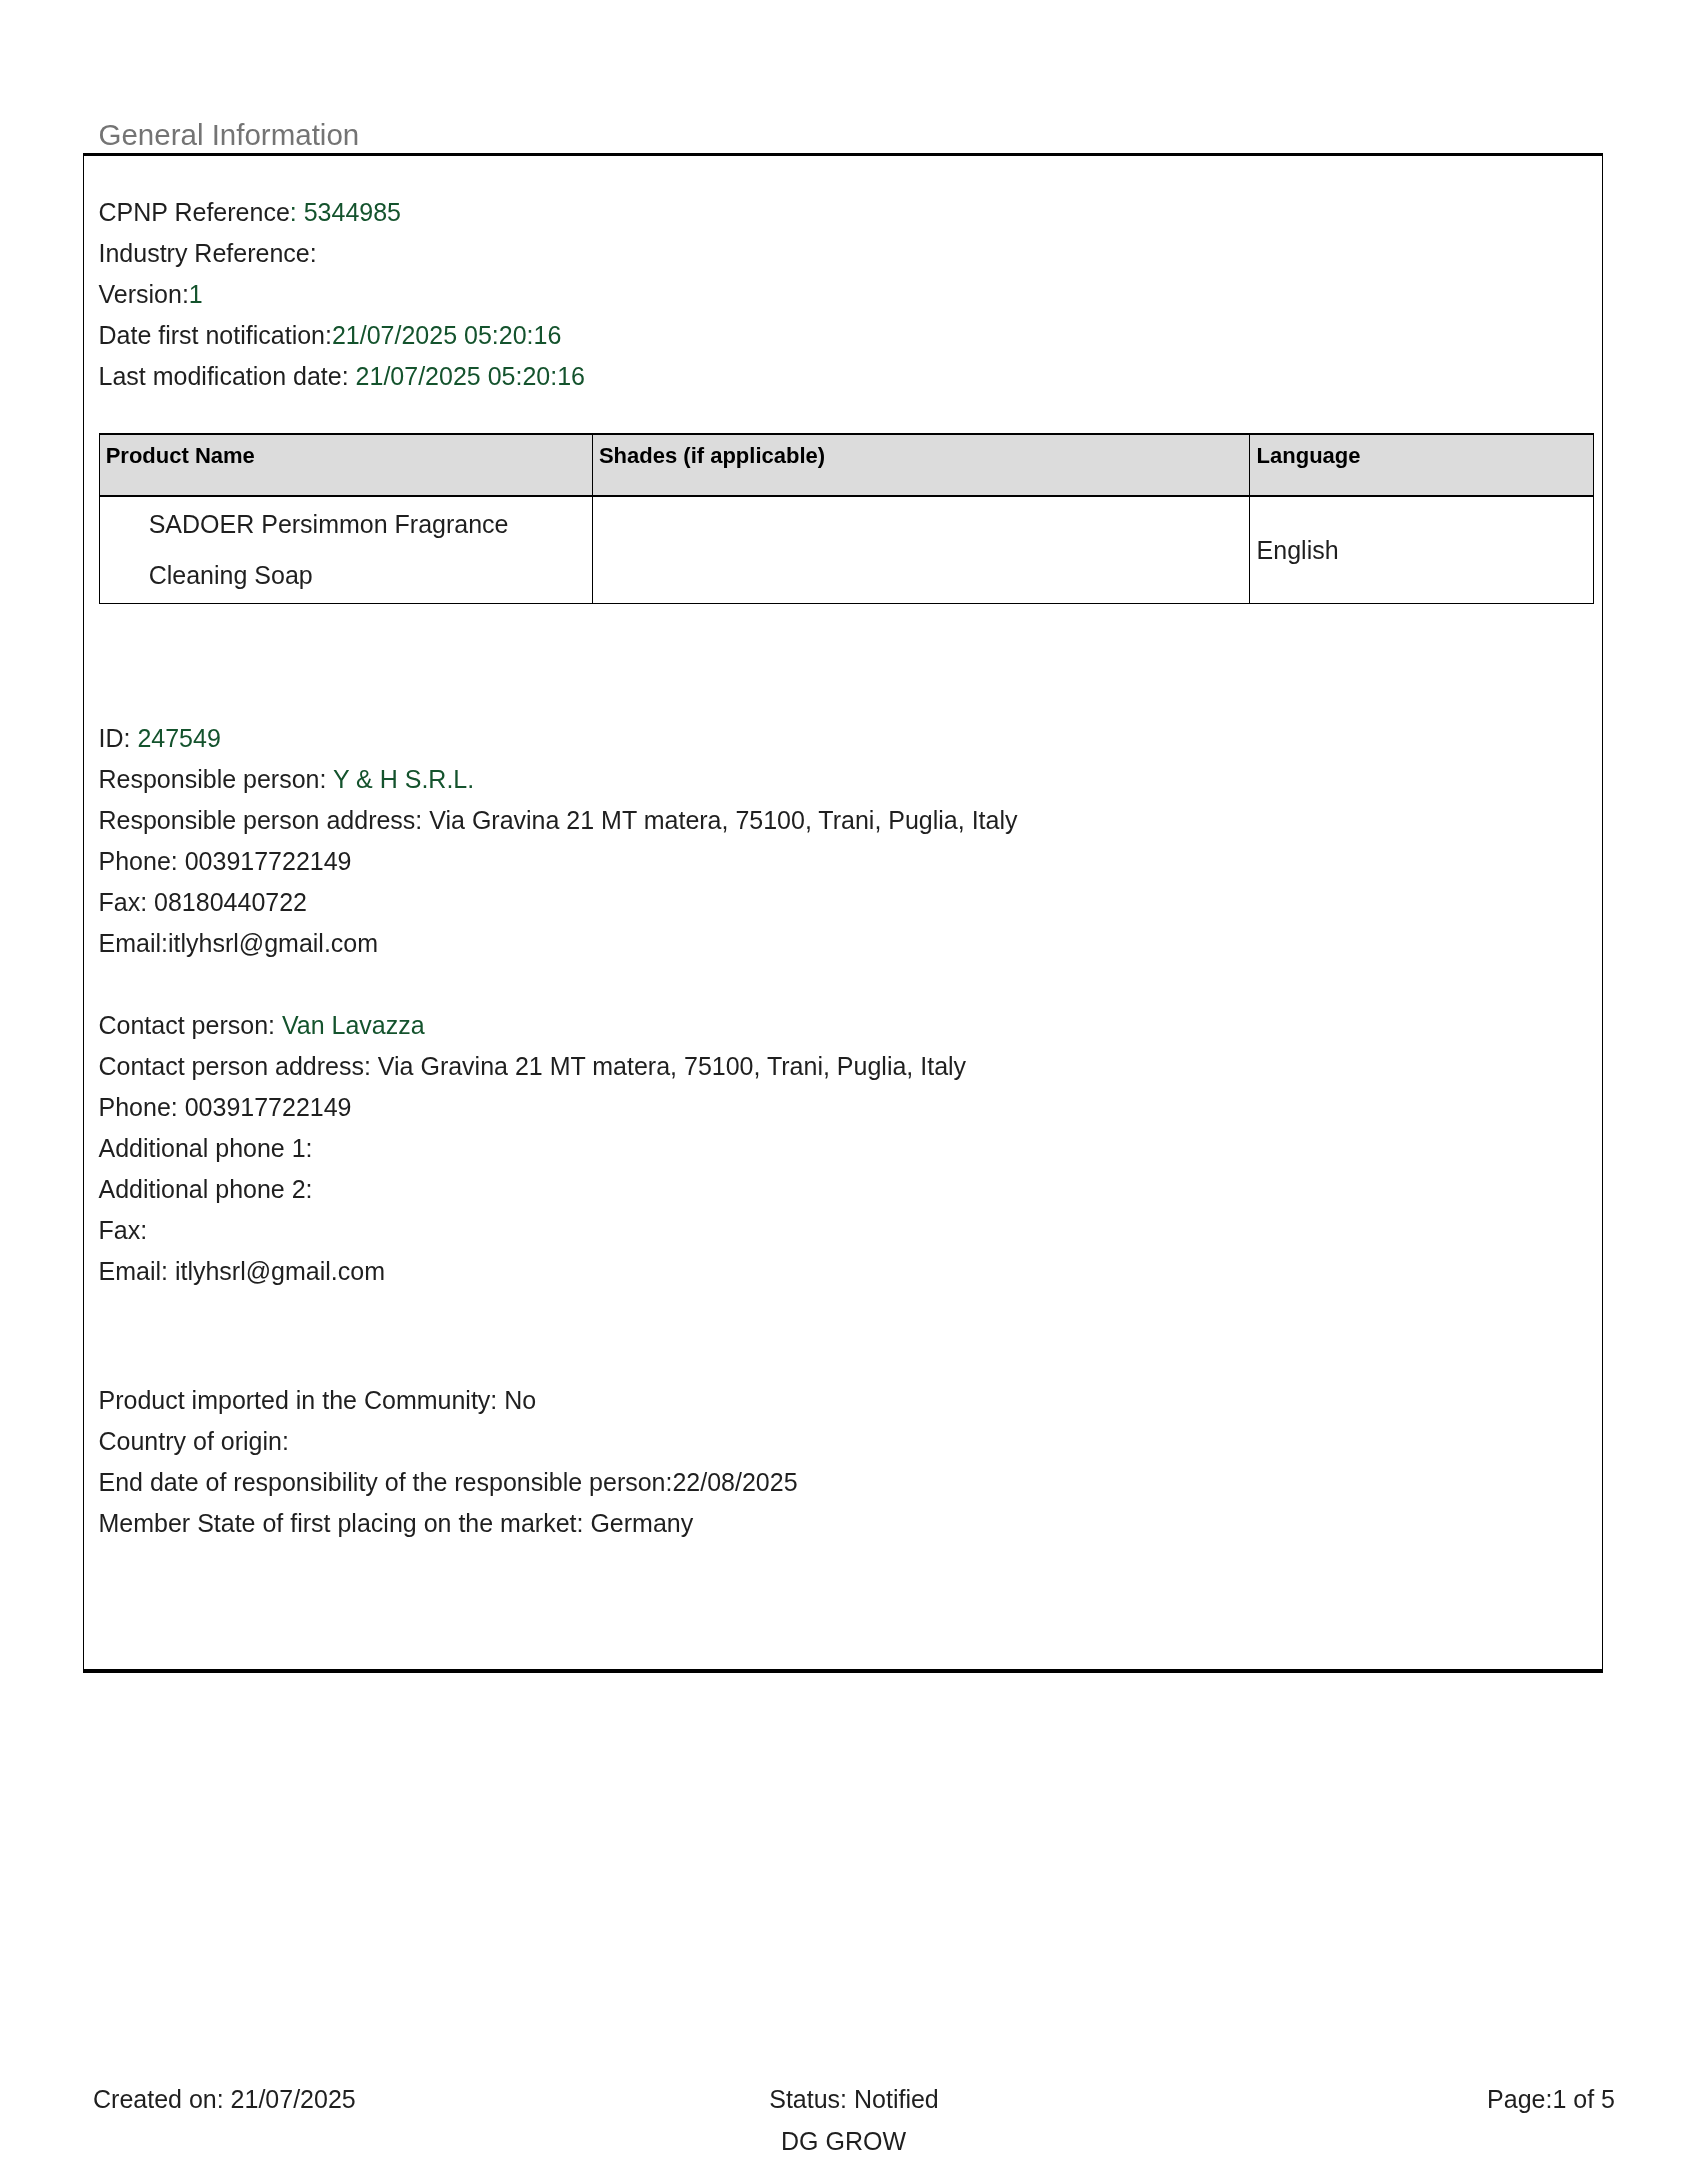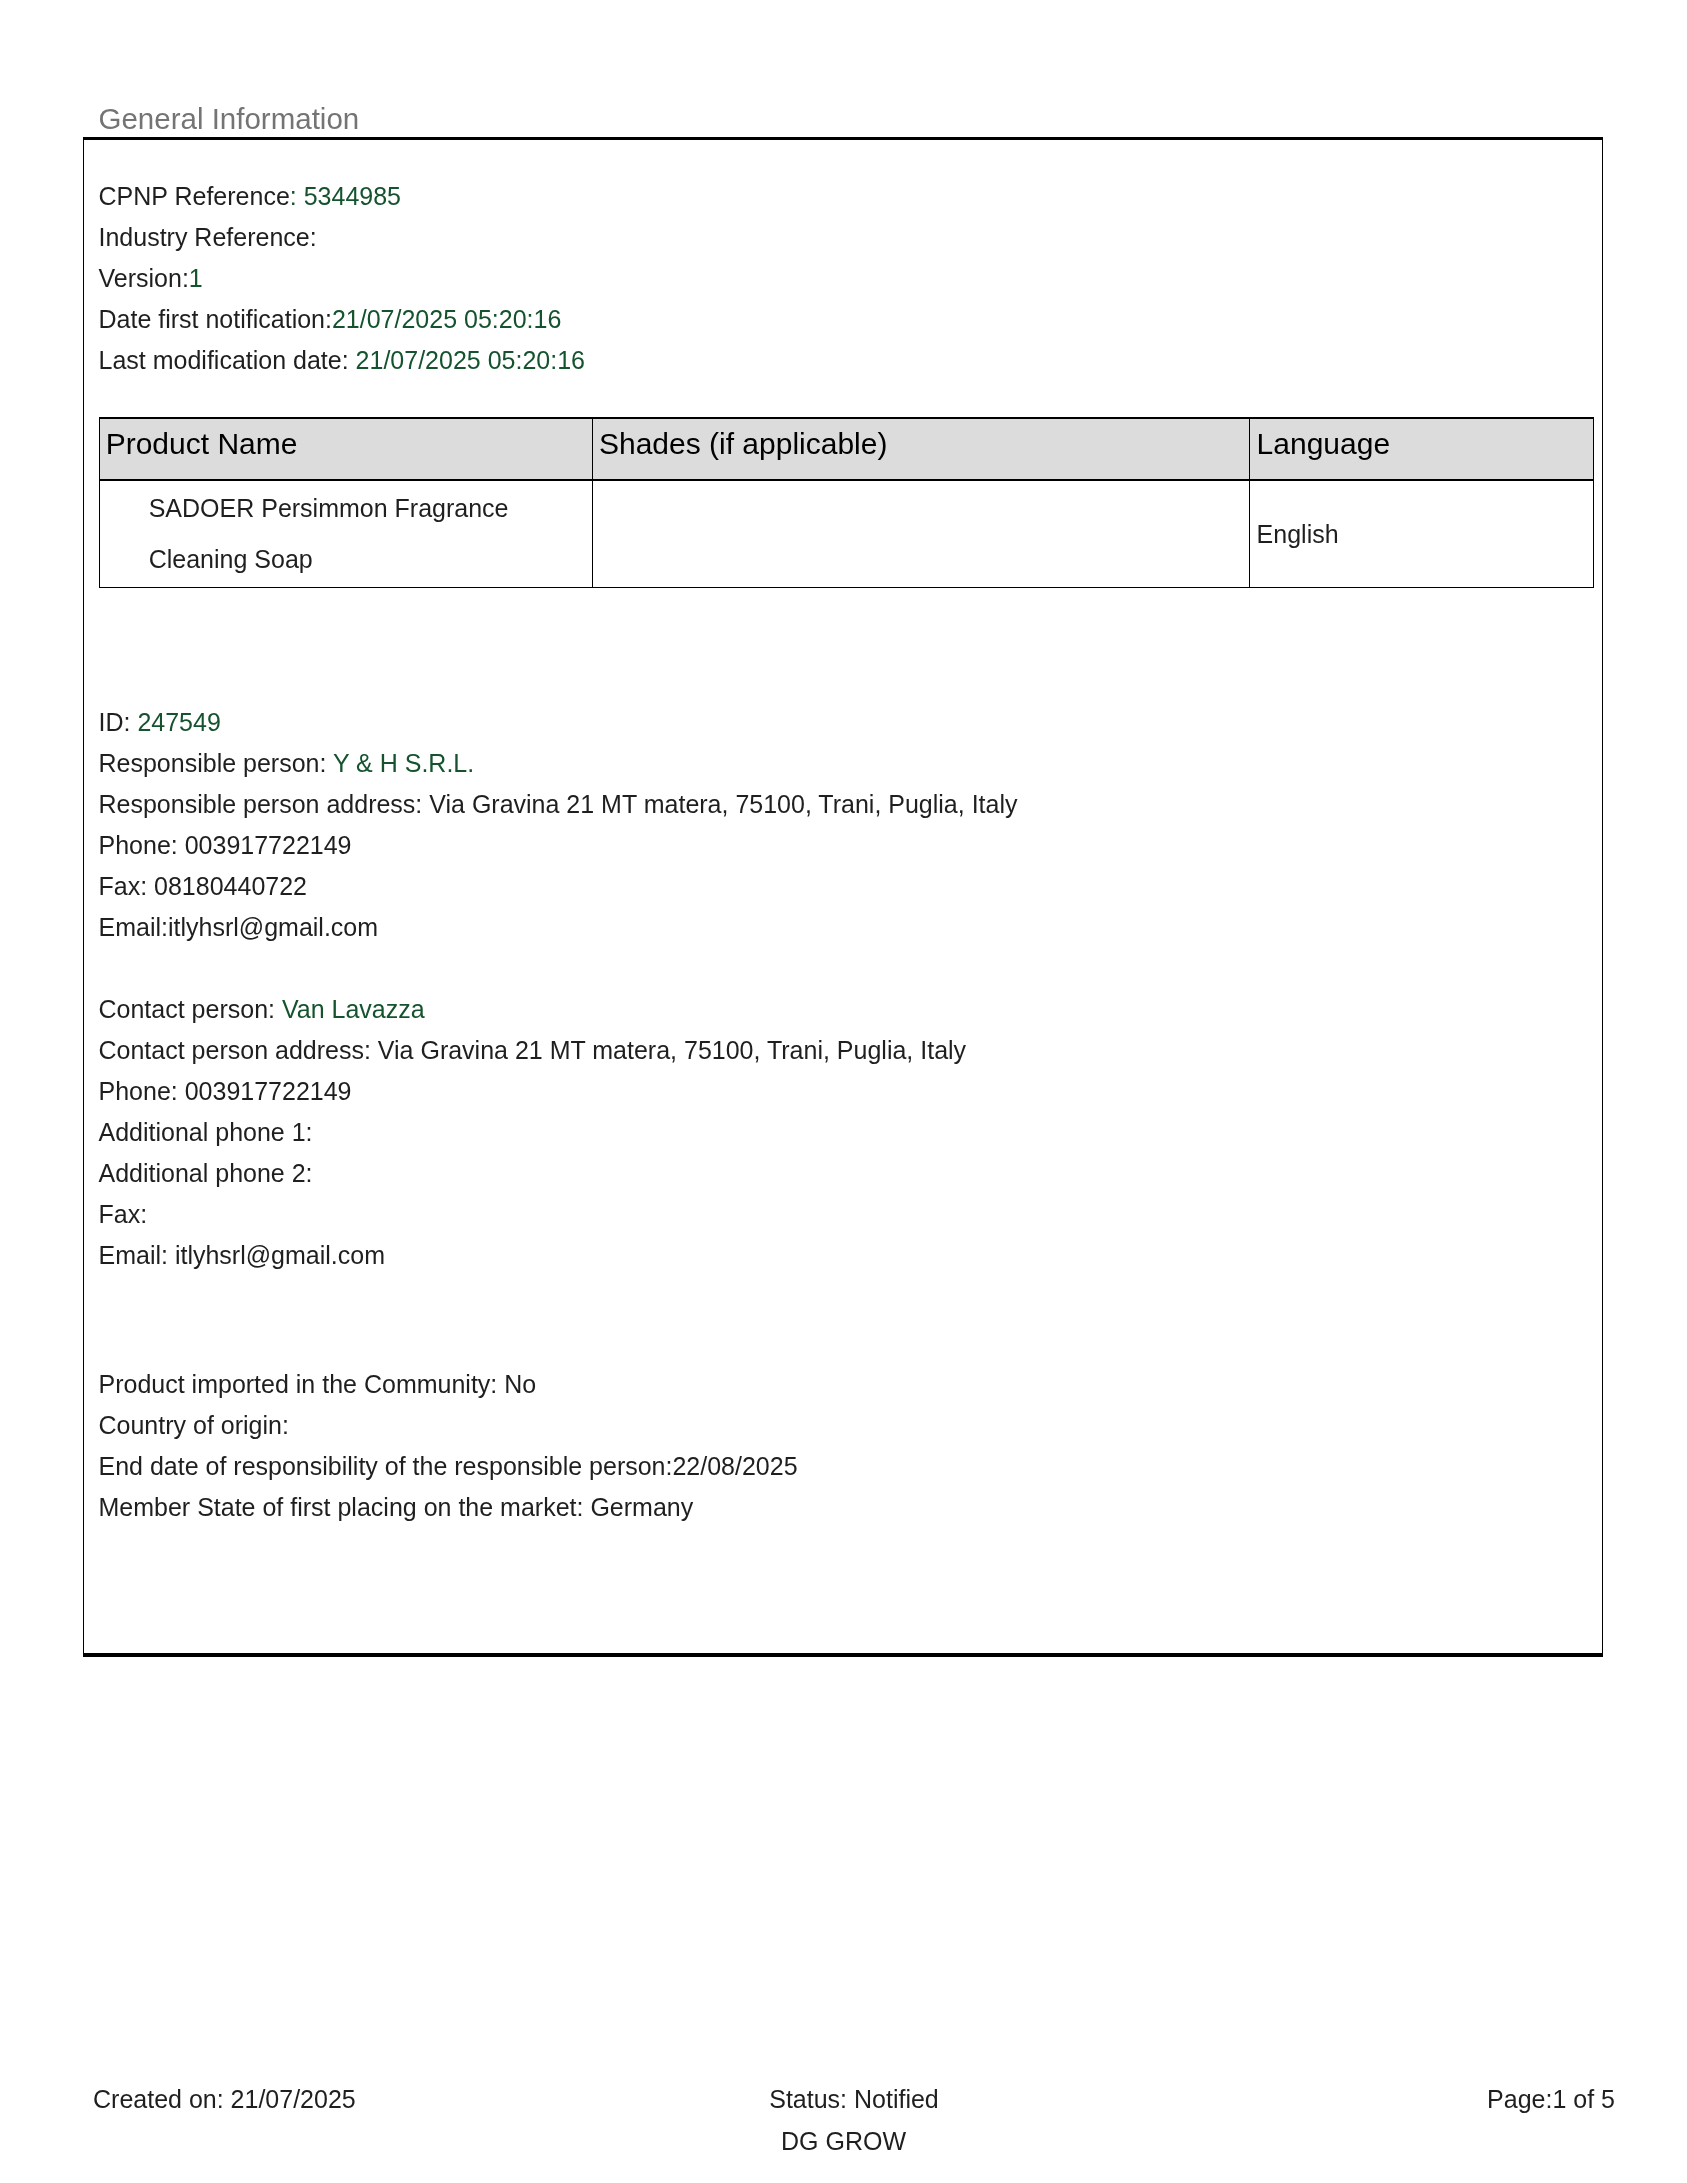--- a/index.html
+++ b/index.html
@@ -9,21 +9,21 @@
     height:2183px;
     background:#ffffff;
     font-family:"Liberation Sans","DejaVu Sans",sans-serif;
     font-size:25px;
     color:#1f1f1f;
     overflow:hidden;
   }
   .doc{
     position:absolute;
     left:83px;
-    top:100px;
+    top:116px;
     width:1520px;
   }
   .page-title{
     font-size:29.5px;
     font-weight:400;
     color:#747474;
     margin:0 0 0 15.5px;
     line-height:37px;
   }
   .info-box{
@@ -52,22 +52,22 @@
     table-layout:fixed;
   }
   .products th{
     background:#dcdcdc;
     border:1.6px solid #000000;
     border-top-width:2.6px;
     border-bottom-width:2.6px;
     box-sizing:border-box;
     height:62px;
     padding:8.3px 6.2px;
-    font-size:30px;
-    font-weight:400;
+    font-size:22px;
+    font-weight:700;
     color:#000000;
     text-align:left;
     vertical-align:top;
   }
   .products td{
     border:1.6px solid #000000;
     box-sizing:border-box;
     height:105px;
     padding:2.1px 6.2px;
     vertical-align:middle;

